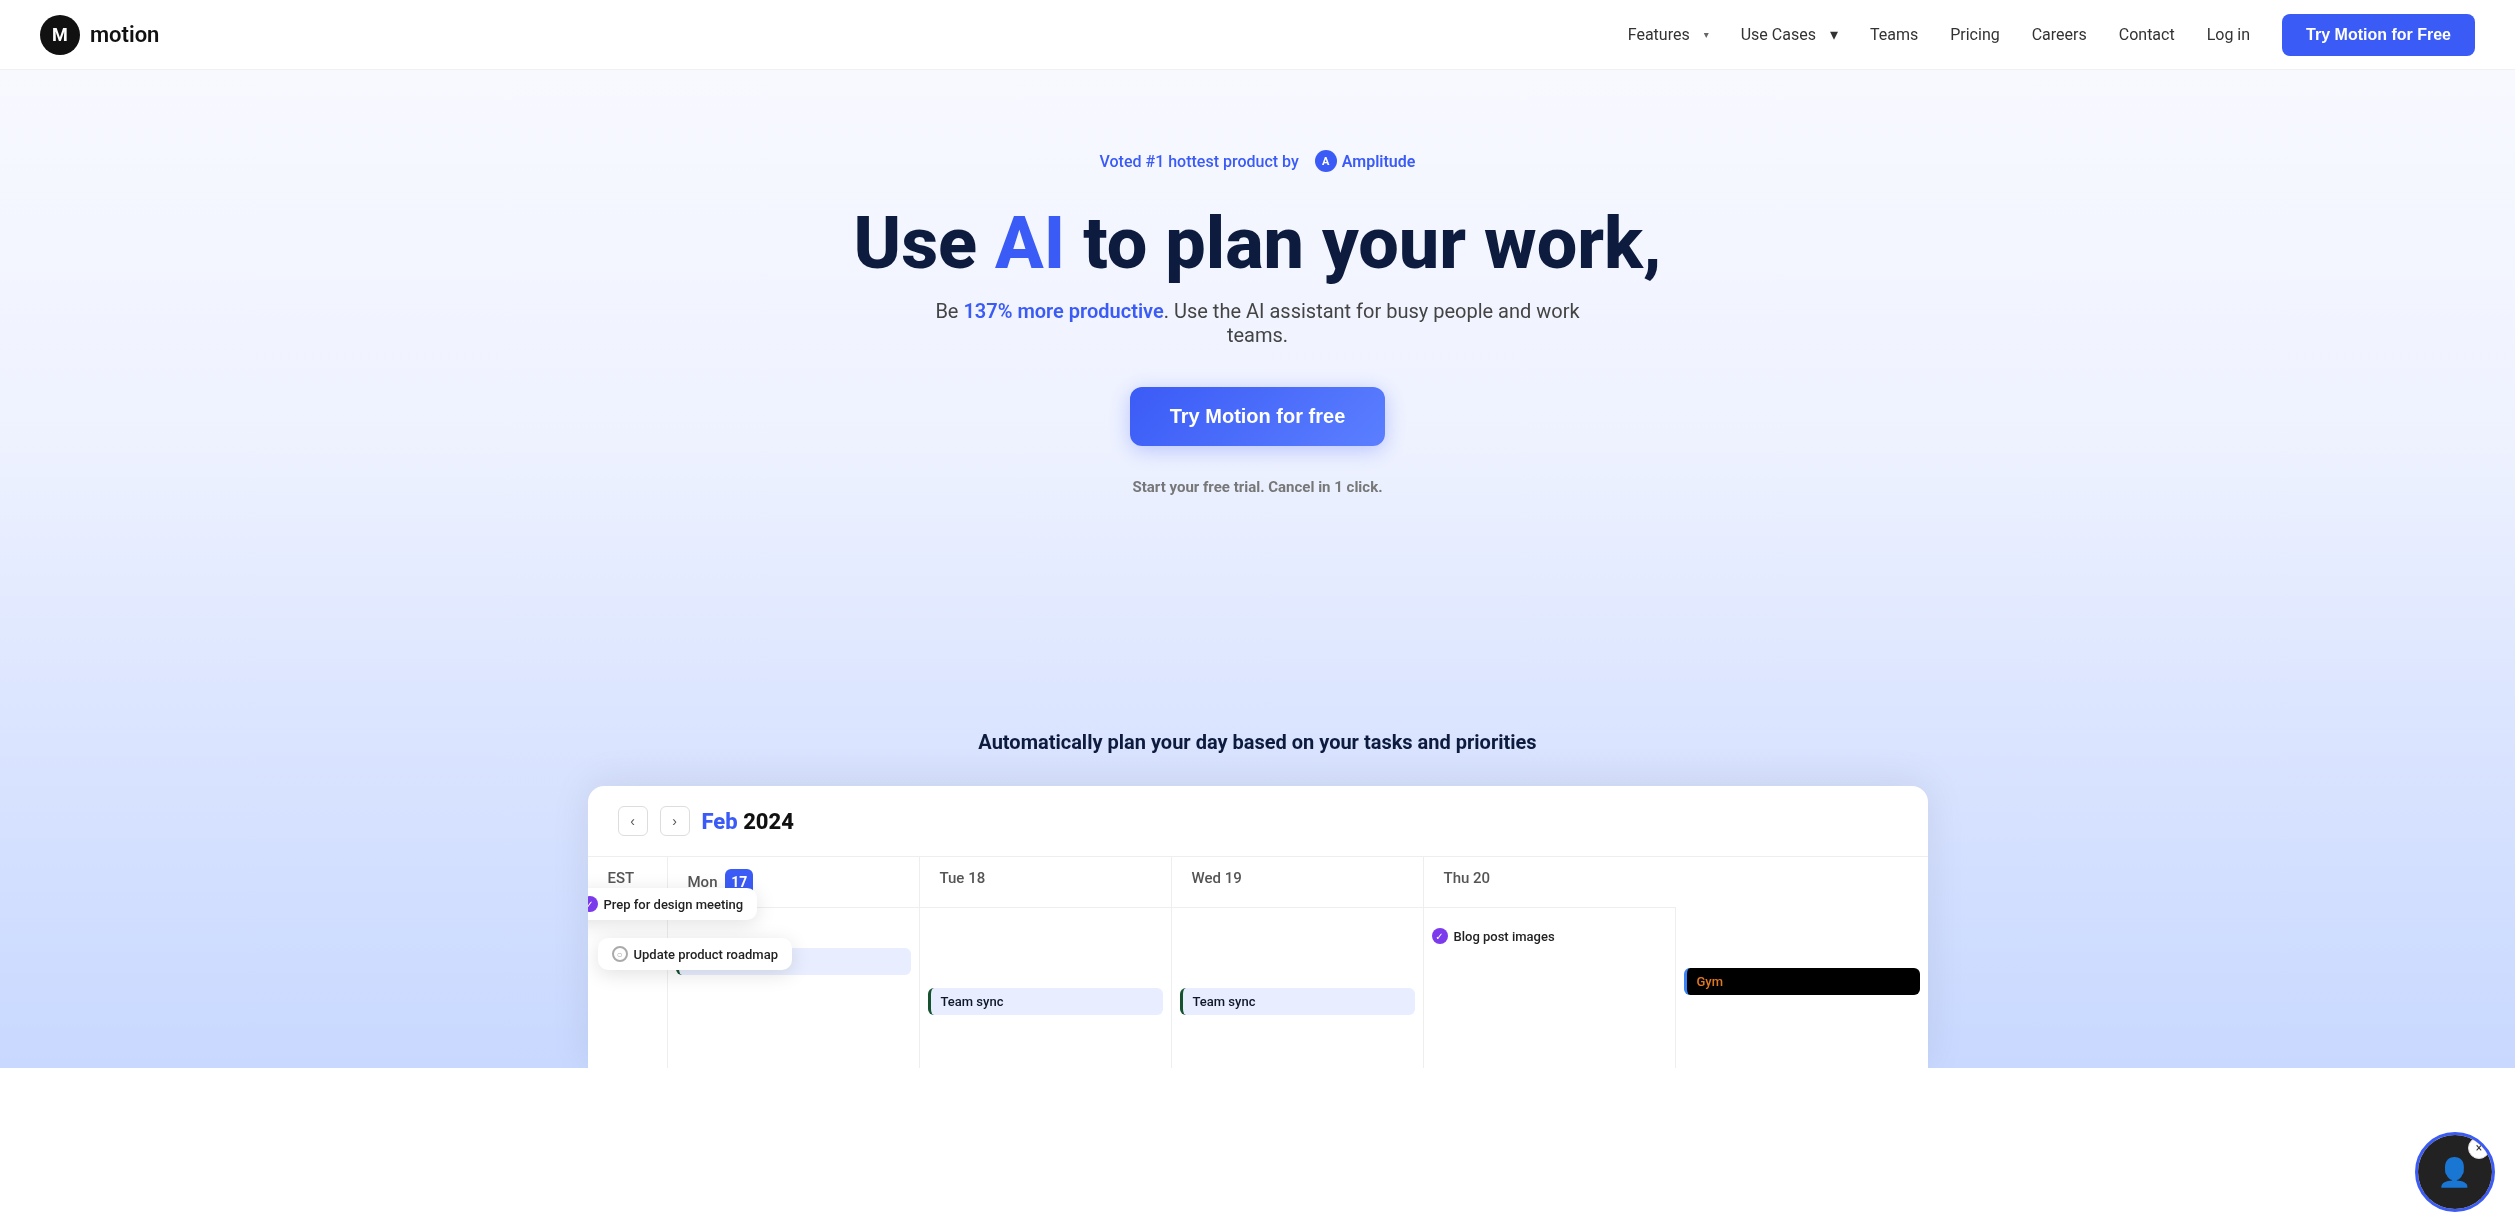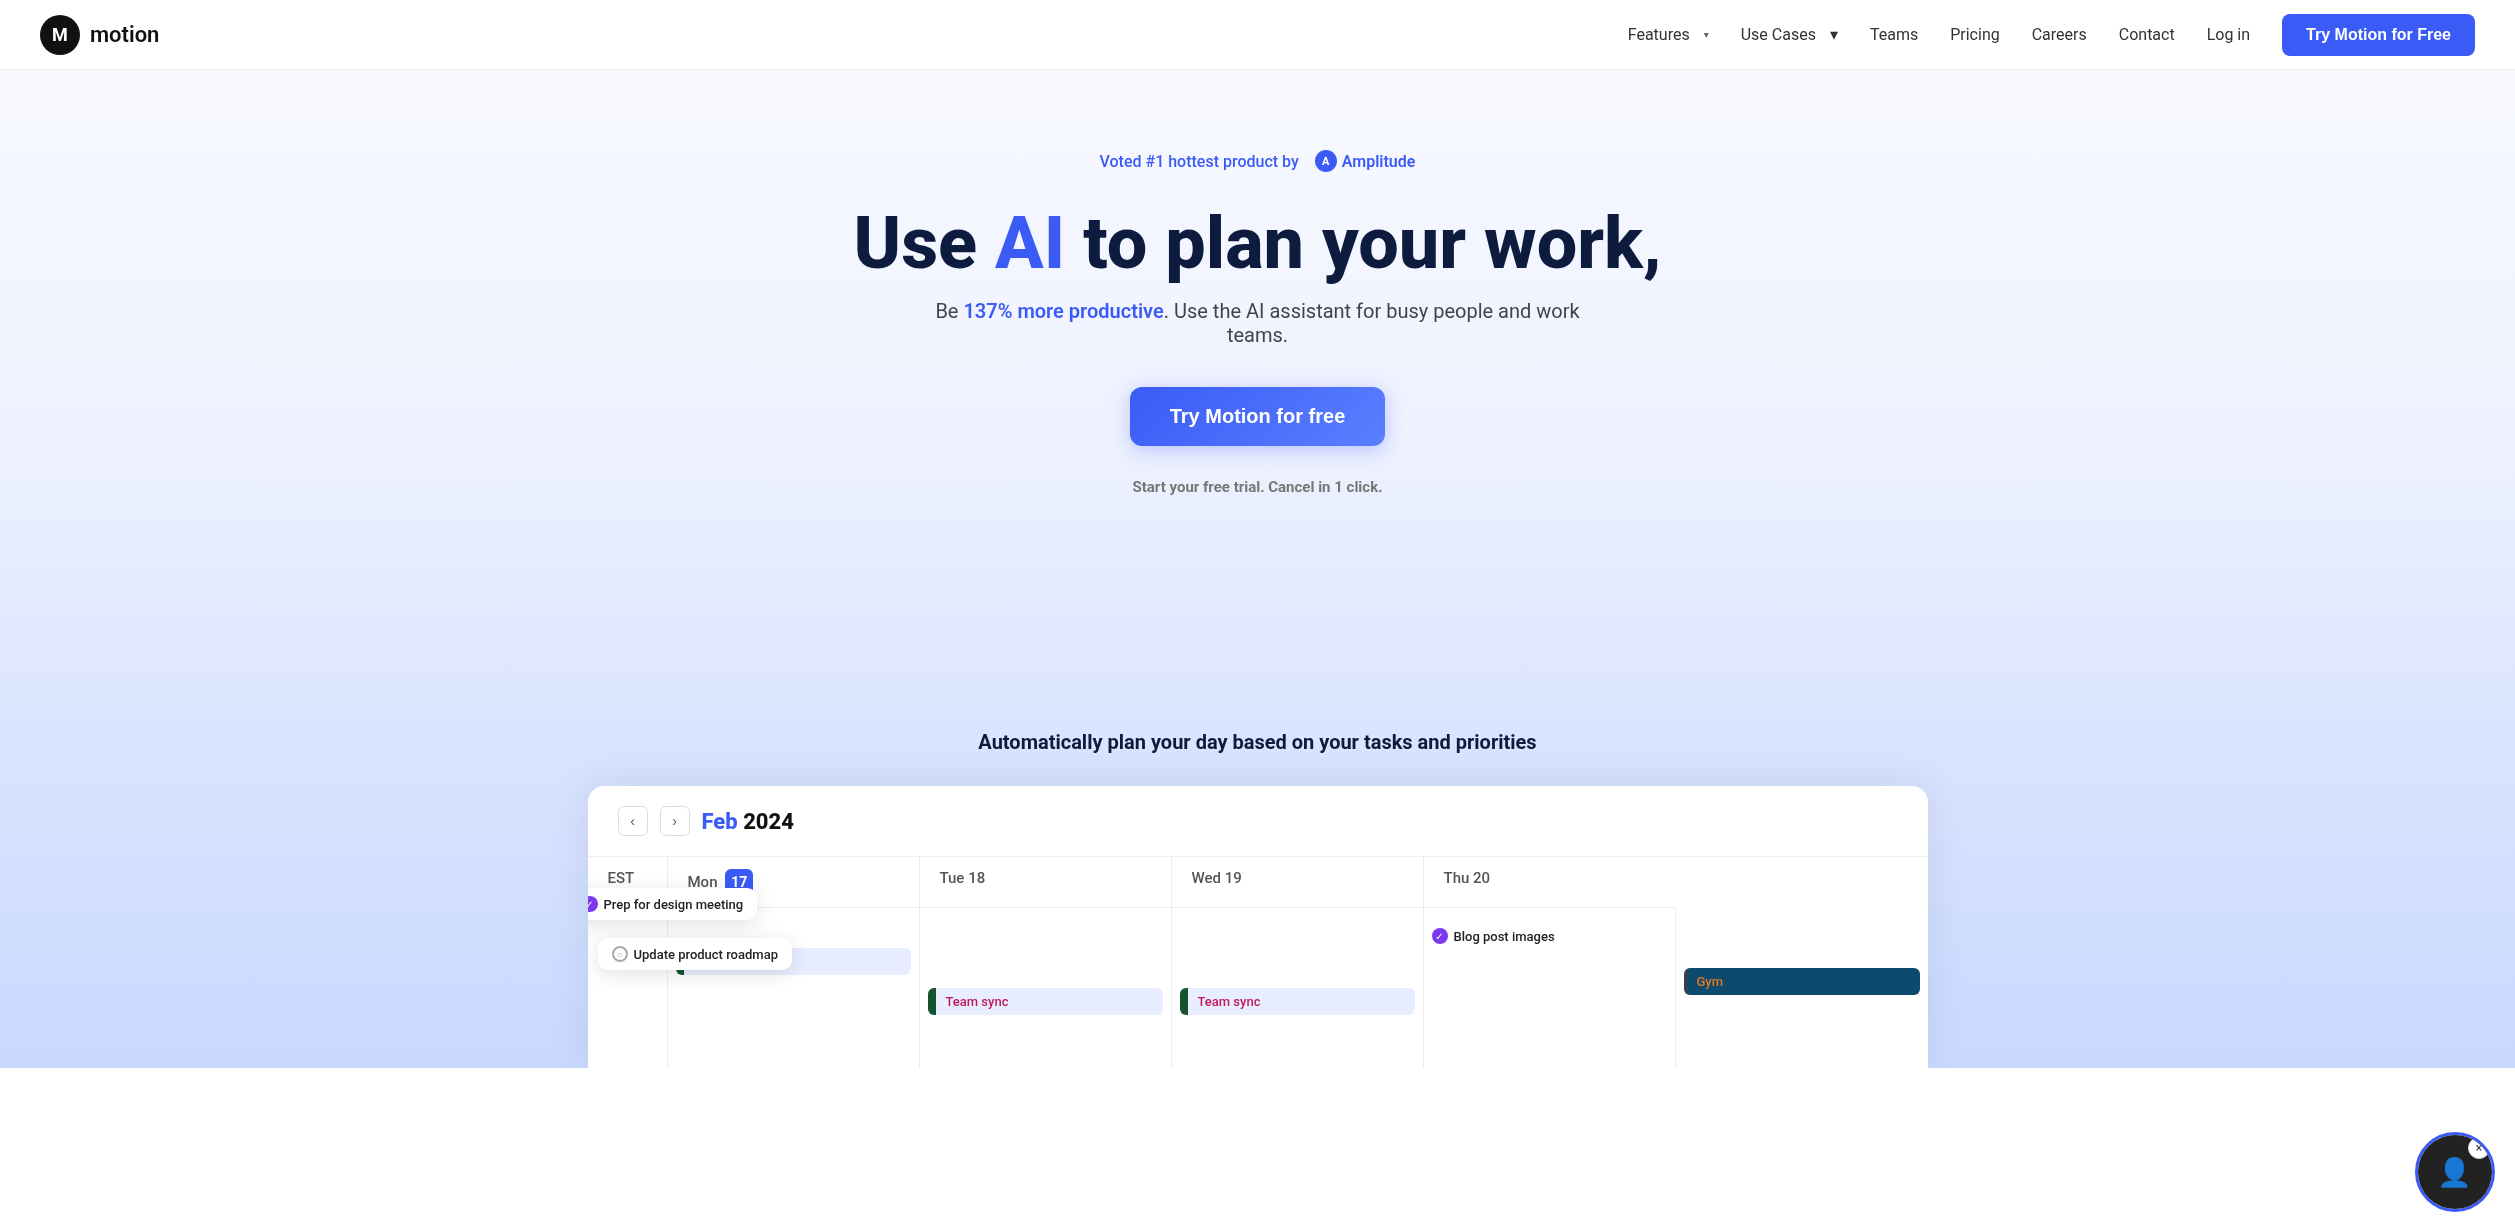--- a/index.html
+++ b/index.html
@@ -251,22 +251,22 @@
       color: #999;
       text-align: right;
     }
     .cal-task {
       border-radius: 6px;
       padding: 6px 10px;
       font-size: 13px;
       font-weight: 500;
       margin-bottom: 4px;
     }
-    .cal-task-blue { background: #e8eeff; color: #be185d; border-left: 8px solid #14532d; }
-    .cal-task-orange { background: #0c4a6e; color: #e07820; border-left: 3px solid #404040; }
+    .cal-task-blue { background: #e8eeff; color: #0f172a; border-left: 3px solid #14532d; }
+    .cal-task-orange { background: #000000; color: #e07820; border-left: 3px solid #3b82f6; }
 
     .floating-task {
       position: absolute;
       background: #fff;
       border-radius: 10px;
       padding: 8px 14px;
       box-shadow: 0 4px 20px rgba(0,0,0,0.12);
       font-size: 13px;
       font-weight: 500;
       color: #222;

